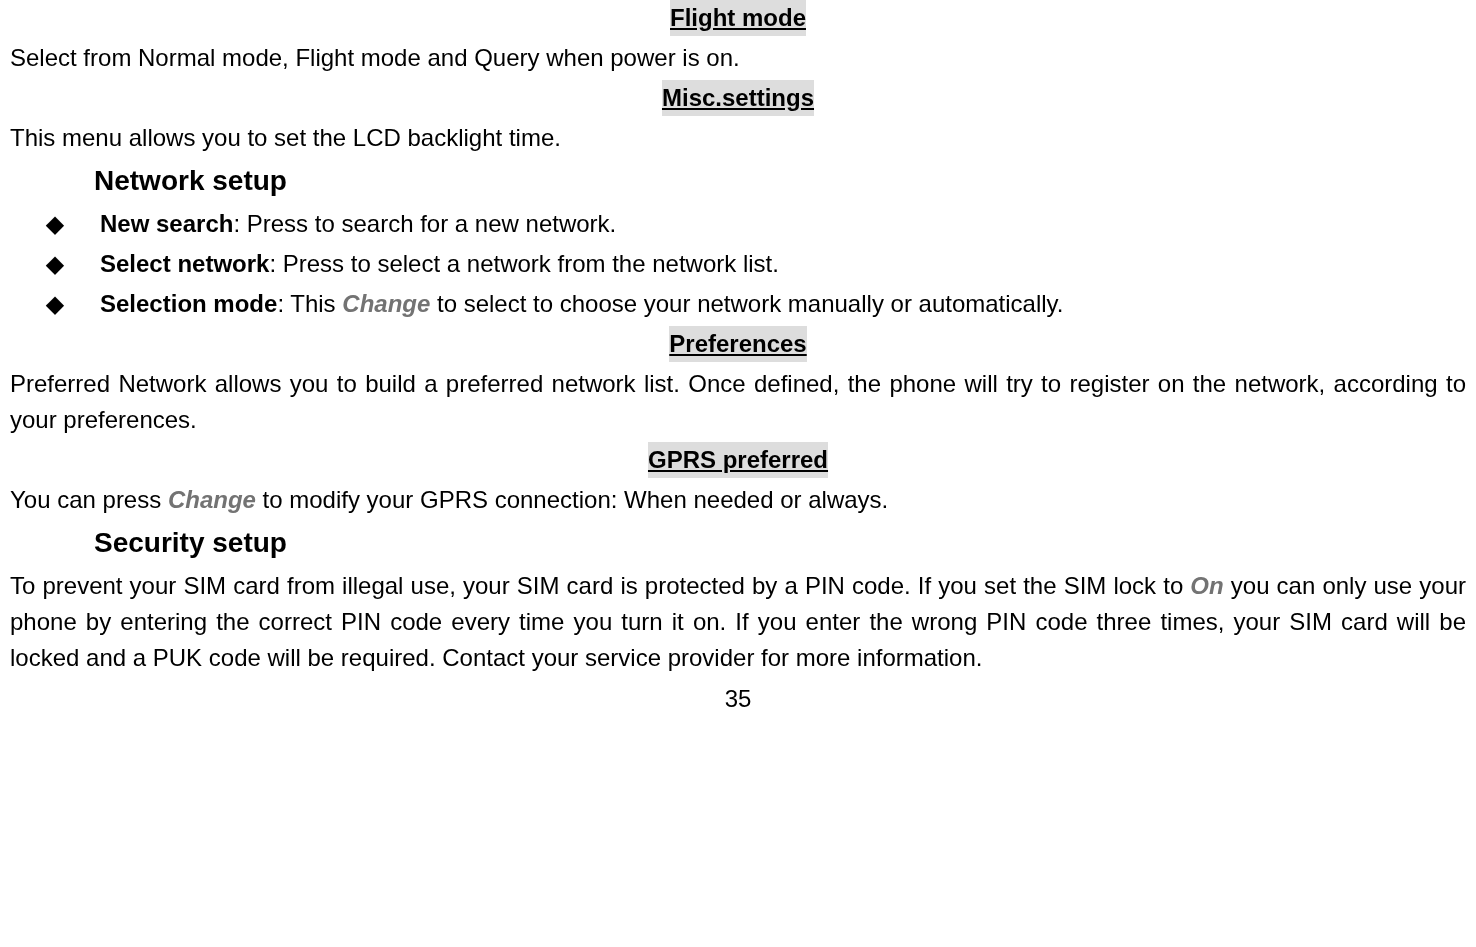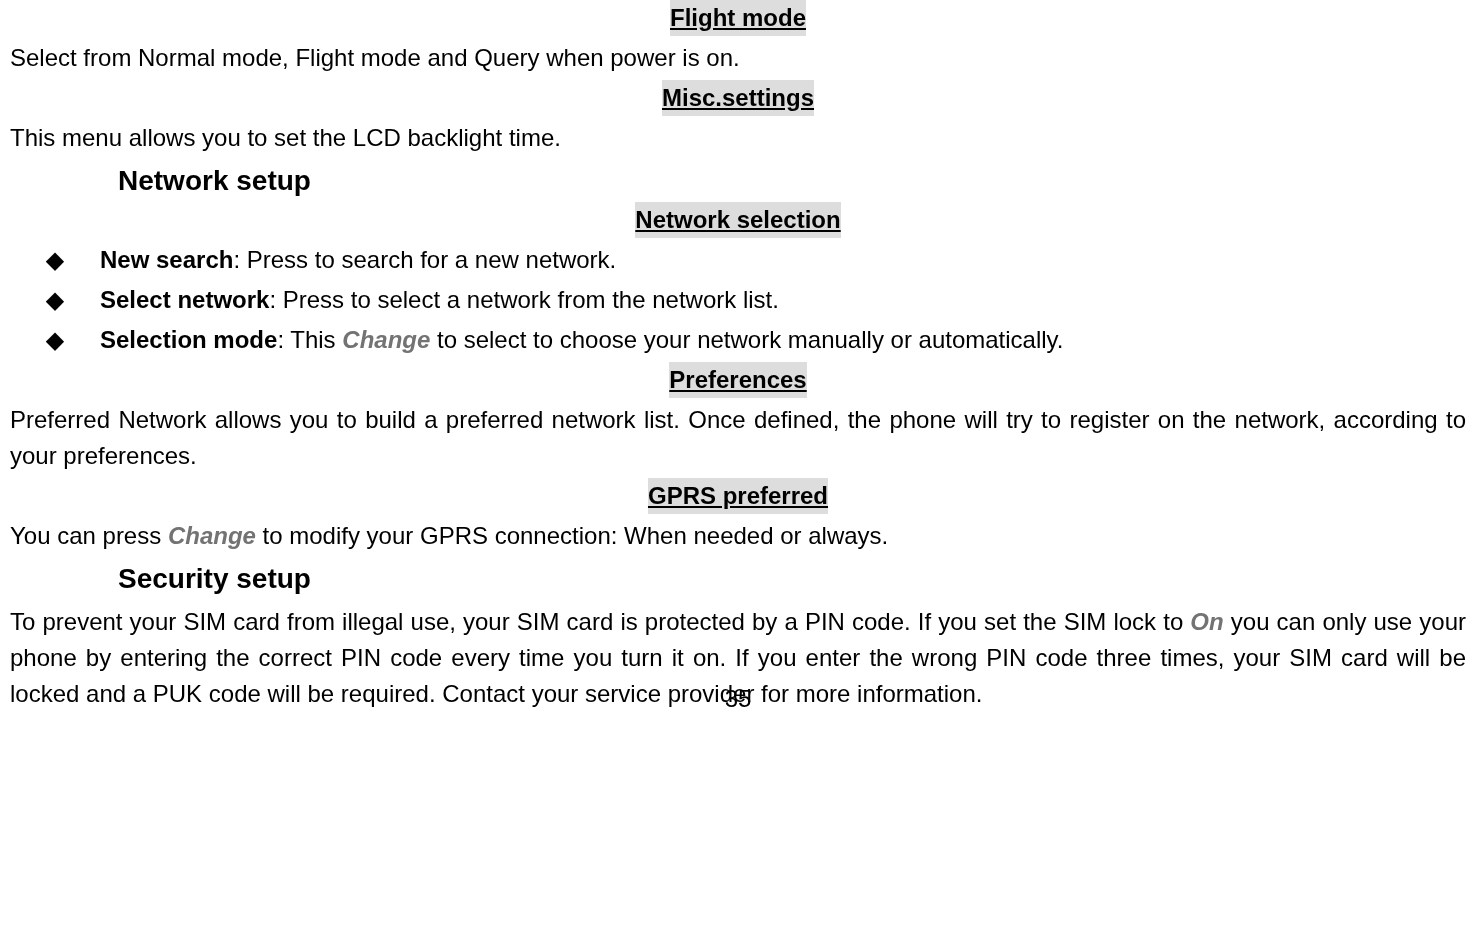--- a/index.html
+++ b/index.html
@@ -23,21 +23,21 @@
   }
   .section-title {
     display: inline-block;
     text-decoration: underline;
     font-weight: bold;
     background: #dddddd;
   }
   .h2 {
     font-weight: bold;
     font-size: 28px;
-    margin-left: 108px;
+    margin-left: 84px;
     margin-top: 4px;
   }
   .body-text {
     text-align: left;
     margin: 4px 0;
   }
   .body-text.justify {
     text-align: justify;
   }
   ul.bullets {
@@ -83,23 +83,20 @@
   </div>
   <div class="body-text">Select from Normal mode, Flight mode and Query when power is on.</div>
 
   <div class="centered">
     <span class="section-title">Misc.settings</span>
   </div>
   <div class="body-text">This menu allows you to set the LCD backlight time.</div>
 
   <div class="h2">Network setup</div>
 
-  <div class="centered">
-    <span class="section-title">Network selection</span>
-  </div>
 
   <ul class="bullets">
     <li>
       <span class="bullet">◆</span>
       <span class="content">
         <span class="b">New search</span><span>: Press to search for a new network.</span>
       </span>
     </li>
     <li>
       <span class="bullet">◆</span>

